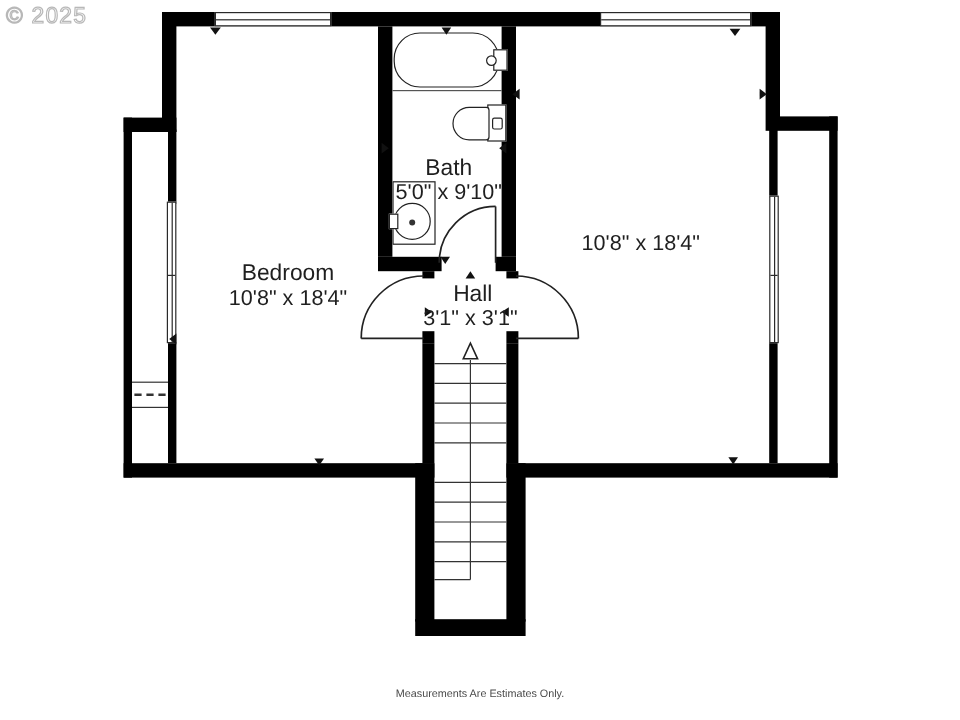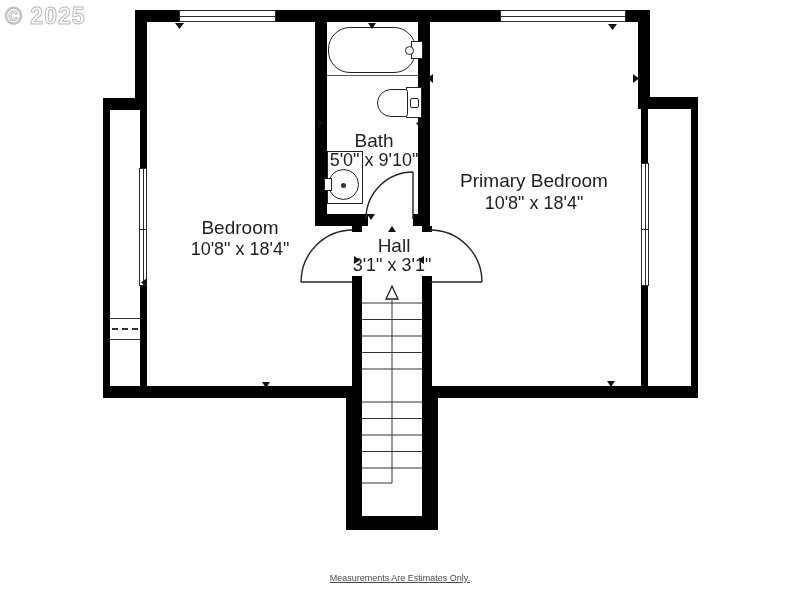--- a/index.html
+++ b/index.html
@@ -10,25 +10,25 @@
   .window{position:absolute;background:#fff;border:1px solid #2a2a2a;box-sizing:border-box;}
   .wline-h{position:absolute;left:0;right:0;top:50%;border-top:1px solid #2a2a2a;}
   .wline-v{position:absolute;top:0;bottom:0;left:50%;border-left:1px solid #2a2a2a;}
   .wdiv-h{position:absolute;left:0;right:0;border-top:1px solid #2a2a2a;}
   .fixture{position:absolute;background:#fff;border:1.5px solid #222;box-sizing:border-box;}
   .thinline{position:absolute;background:#555;}
   .label{position:absolute;transform:translate(-50%,-50%);white-space:nowrap;
          color:#1f1f1f;text-align:left;}
   .room-name{font-size:19px;}
   .room-dims{font-size:18px;}
-  #watermark{position:absolute;left:5px;top:3px;font-size:23px;font-weight:700;
+  #watermark{position:absolute;left:5px;top:3px;font-size:19px;font-weight:400;
              letter-spacing:1px;color:rgba(255,255,255,0.15);
              -webkit-text-stroke:1px #b8b8b8;}
   #disclaimer{position:absolute;left:0;right:0;top:573px;text-align:center;
-              font-size:9px;color:#4a4a4a;text-decoration:underline;}
+              font-size:9px;color:#4a4a4a;}
   #shelf{position:absolute;left:110px;top:318px;width:30px;height:22px;
          border-top:1.5px solid #333;border-bottom:1.5px solid #333;box-sizing:border-box;}
   #shelf .dash{position:absolute;left:2px;right:2px;top:45%;border-top:2px dashed #333;}
   svg.overlay{position:absolute;left:0;top:0;}
 </style>
 </head>
 <body>
 
 <div id="plan">
 
@@ -136,17 +136,16 @@
 
   <div class="label room-name" style="left:240px;top:228px;">Bedroom</div>
   <div class="label room-dims" style="left:240px;top:249px;">10'8" x 18'4"</div>
 
   <div class="label room-name" style="left:374px;top:141px;">Bath</div>
   <div class="label room-dims" style="left:374px;top:160px;">5'0" x 9'10"</div>
 
   <div class="label room-name" style="left:394px;top:246px;">Hall</div>
   <div class="label room-dims" style="left:392px;top:265px;">3'1" x 3'1"</div>
 
-  <div class="label room-name" style="left:534px;top:181px;">Primary Bedroom</div>
   <div class="label room-dims" style="left:534px;top:203px;">10'8" x 18'4"</div>
 
   <div id="disclaimer">Measurements Are Estimates Only.</div>
 </div>
 
 </body></html>

